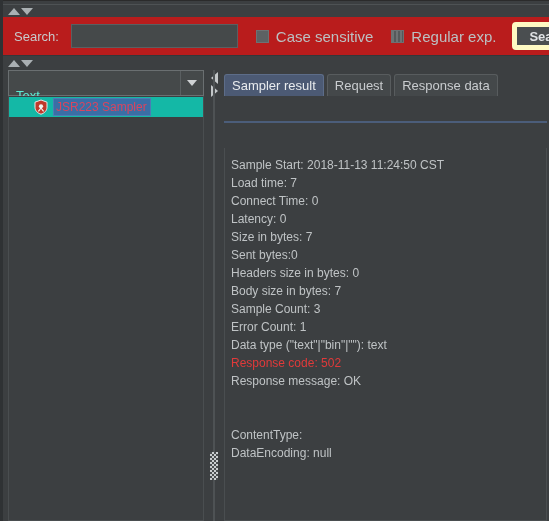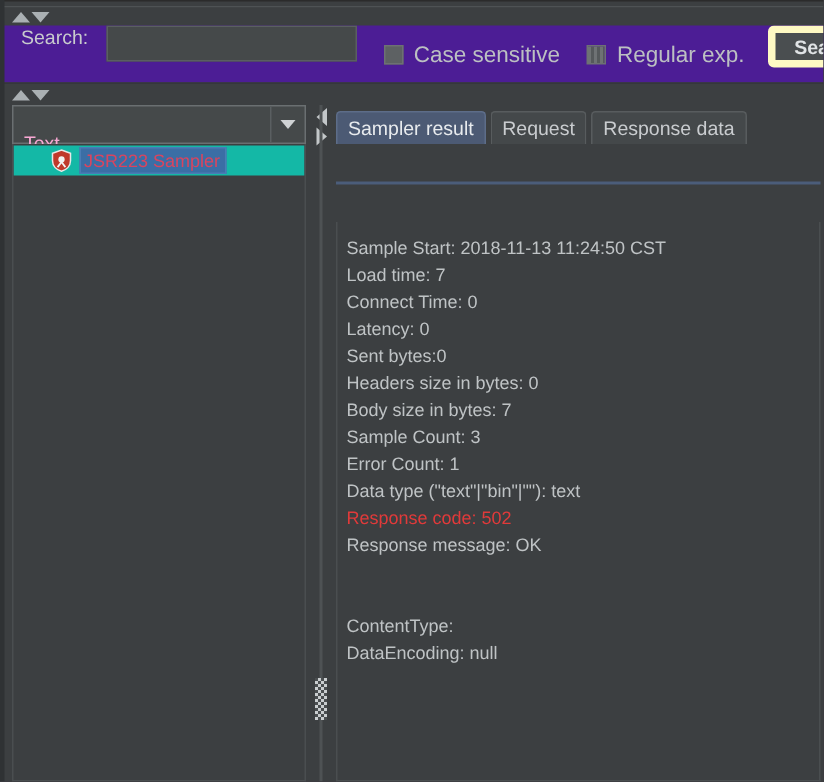--- a/index.html
+++ b/index.html
@@ -54,22 +54,23 @@
   .tri-down {
     border-left: 6px solid transparent;
     border-right: 6px solid transparent;
     border-top: 7px solid #aab0b3;
   }
 
   
   .search-bar {
     height: 38px;
     display: flex;
+    align-items: center;
     padding: 0 0 0 14px;
-    background: #4c1d95;
+    background: #b91c1c;
     box-sizing: border-box;
     overflow: hidden;
   }
   .search-label {
     color: #c8cbcd;
     font-size: 13px;
     margin-right: 12px;
     white-space: nowrap;
   }
   .search-input {
@@ -154,21 +155,21 @@
     height: 26px;
     background: #45494a;
     border: 1px solid #6a6f71;
     box-sizing: border-box;
     display: flex;
     align-items: center;
   }
   .combo-text {
     flex: 1 1 auto;
     padding-left: 7px;
-    color: #f9a8d4;
+    color: #5eead4;
     font-size: 13px;
     margin-top: 24px;
   }
   .combo-arrow {
     width: 22px;
     height: 100%;
     border-left: 1px solid #5a5f61;
     display: flex;
     align-items: center;
     justify-content: center;
@@ -400,20 +401,21 @@
         <div class="tab active">Sampler result</div>
         <div class="tab">Request</div>
         <div class="tab">Response data</div>
       </div>
       <div class="tab-underline"></div>
       <div class="result-box">
         <div class="res-line">Sample Start: 2018-11-13 11:24:50 CST</div>
         <div class="res-line">Load time: 7</div>
         <div class="res-line">Connect Time: 0</div>
         <div class="res-line">Latency: 0</div>
+        <div class="res-line">Size in bytes: 7</div>
         <div class="res-line">Sent bytes:0</div>
         <div class="res-line">Headers size in bytes: 0</div>
         <div class="res-line">Body size in bytes: 7</div>
         <div class="res-line">Sample Count: 3</div>
         <div class="res-line">Error Count: 1</div>
         <div class="res-line">Data type ("text"|"bin"|""): text</div>
         <div class="res-line error">Response code: 502</div>
         <div class="res-line">Response message: OK</div>
         <div class="res-gap"></div>
         <div class="res-gap"></div>

